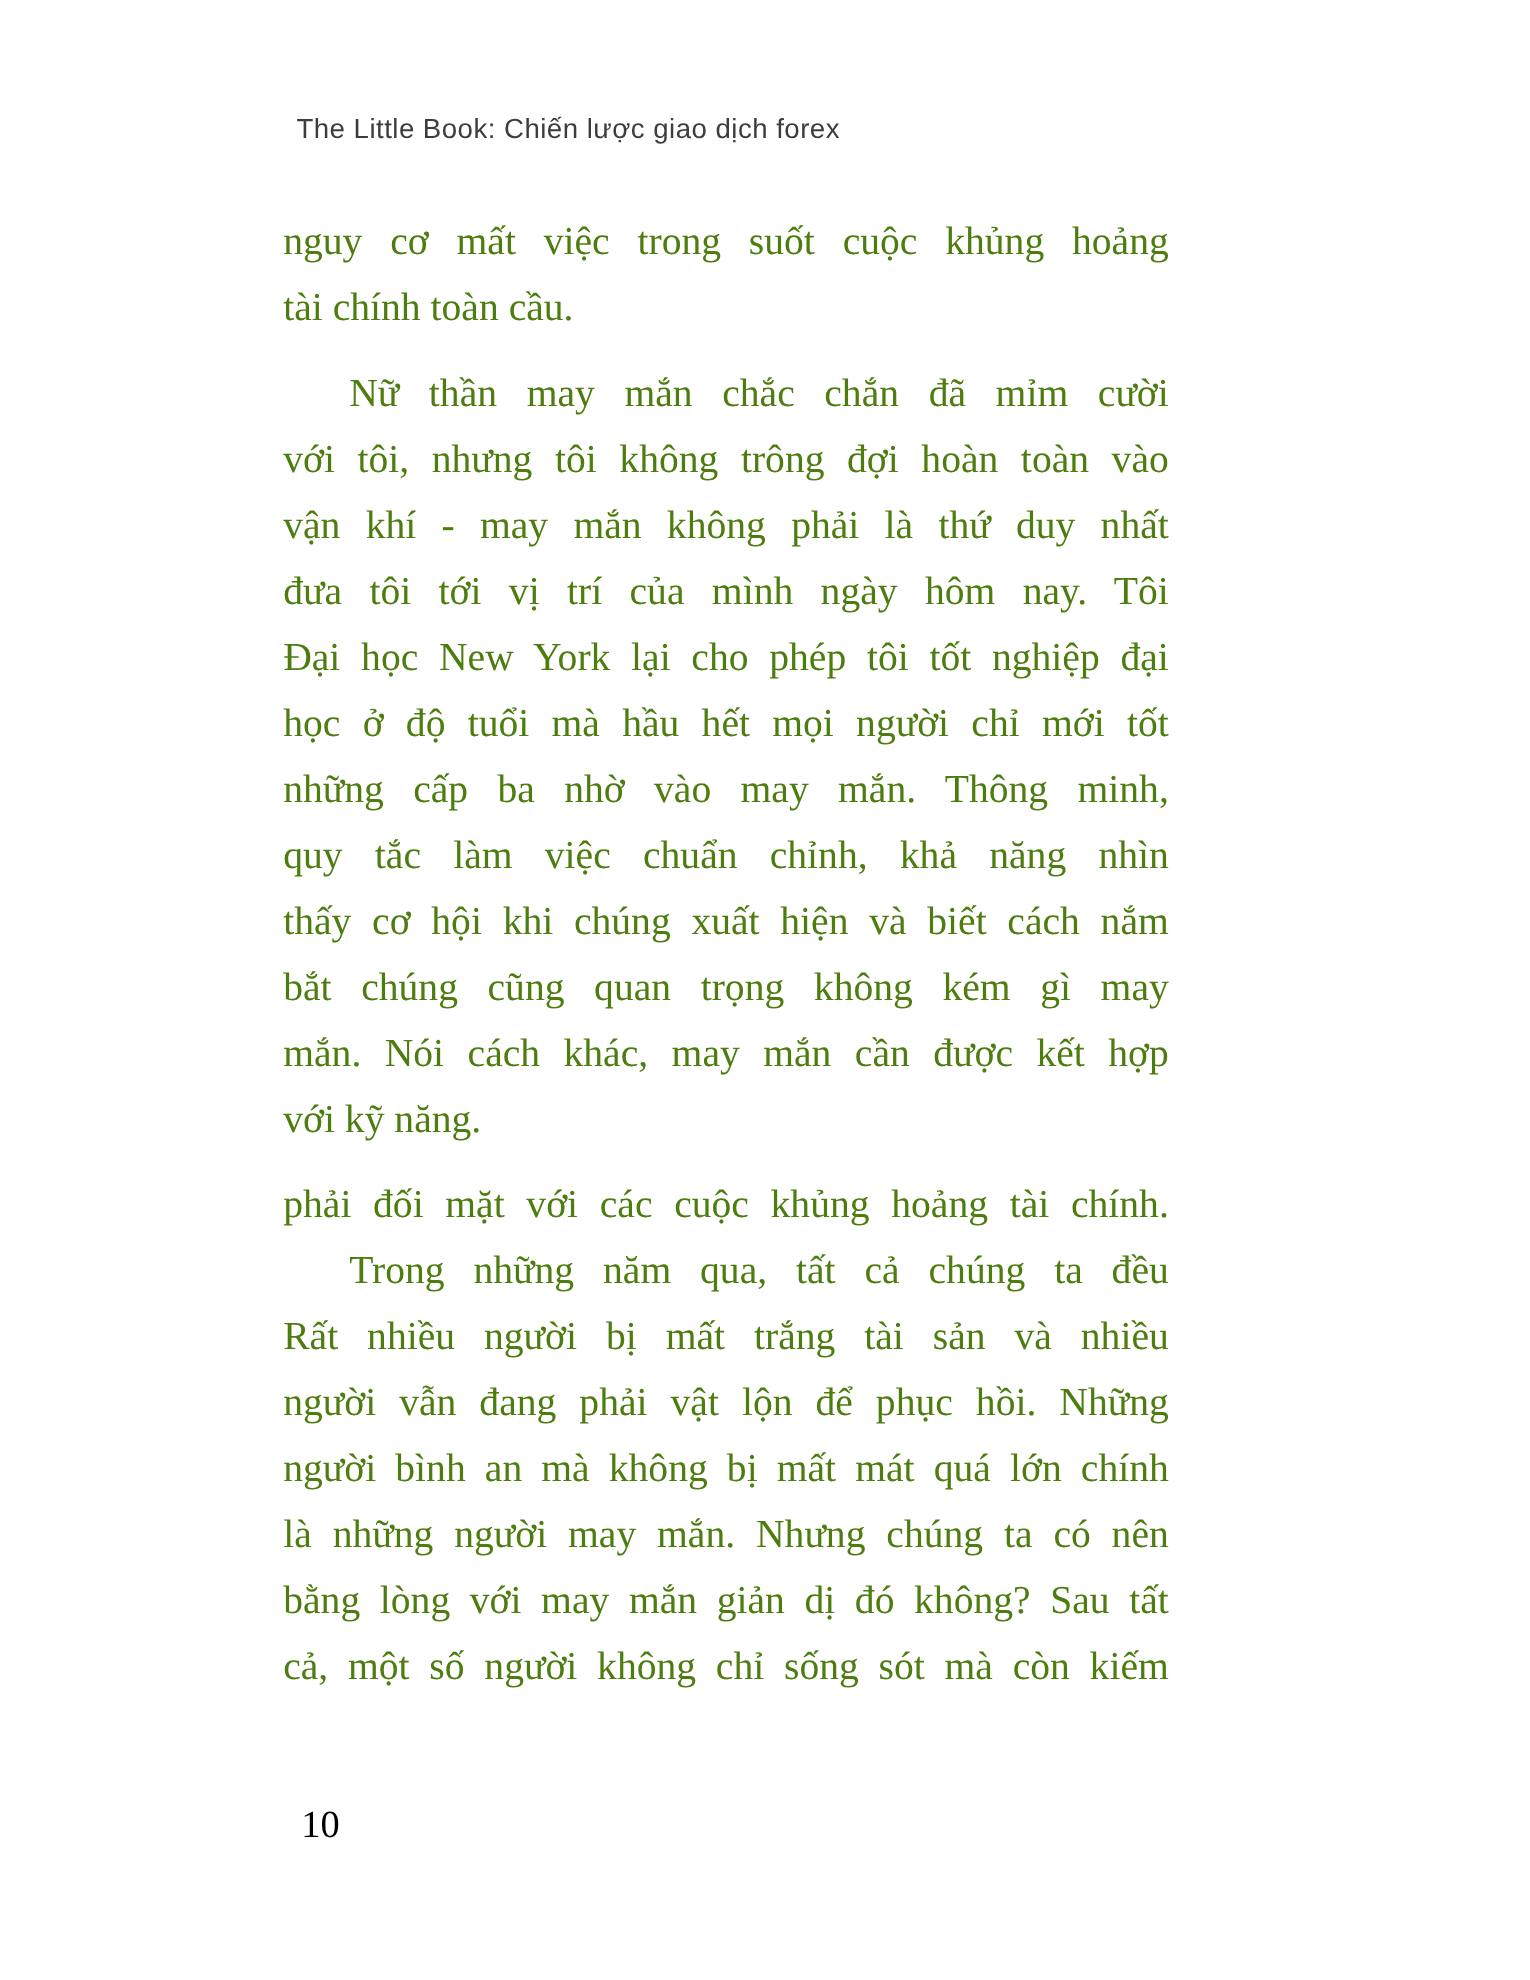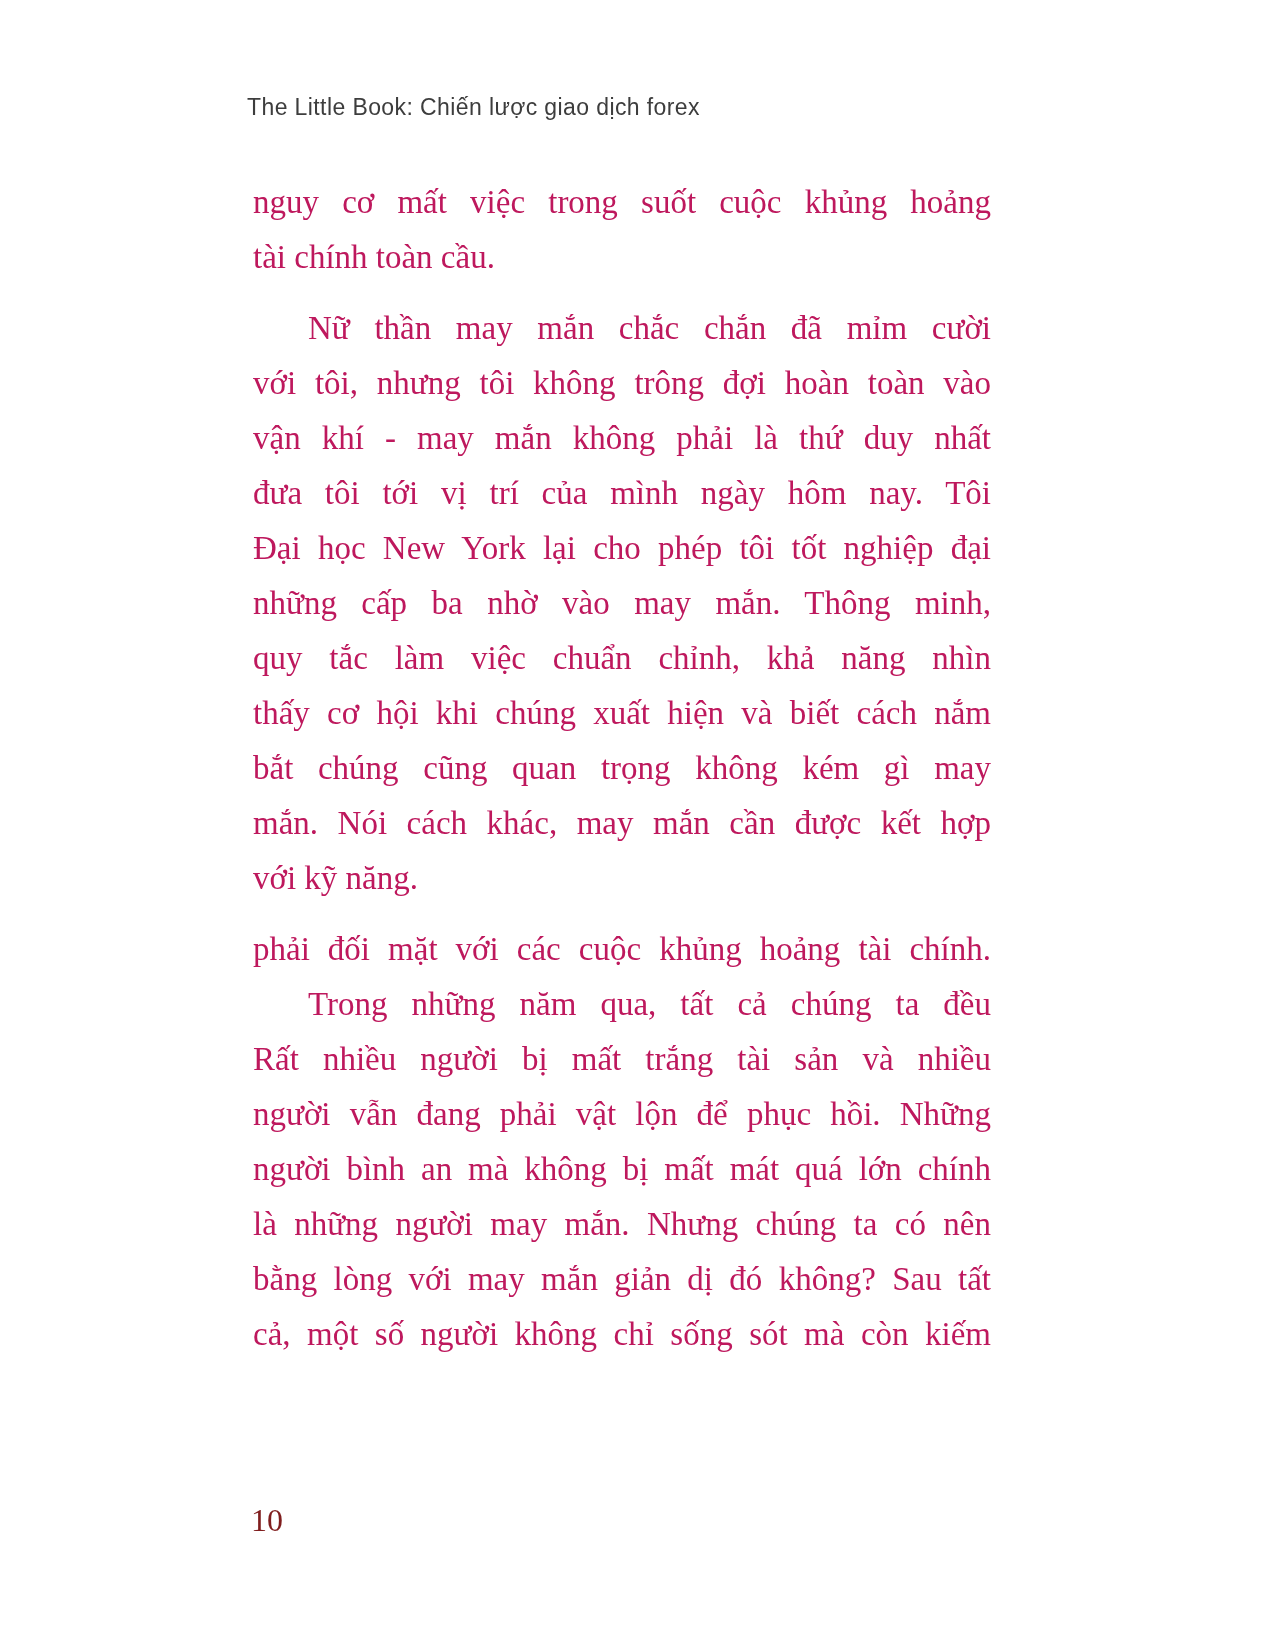--- a/index.html
+++ b/index.html
@@ -21,24 +21,24 @@
     top: 94px;
     font-family: "Liberation Sans", "DejaVu Sans", sans-serif;
     font-size: 23px;
     font-weight: 400;
     letter-spacing: 0.4px;
     color: #3d3d3d;
     white-space: nowrap;
   }
   .body-text {
     position: absolute;
-    left: 253px;
+    left: 236px;
     top: 175px;
     width: 738px;
-    color: #be185d;
+    color: #4d7c0f;
   }
   .paragraph { margin: 0; }
   .paragraph + .paragraph { margin-top: 16px; }
   .line {
     font-size: 33px;
     line-height: 55px;
     height: 55px;
     text-align: justify;
     text-align-last: justify;
     -moz-text-align-last: justify;
@@ -50,40 +50,41 @@
   }
   .line.firstline {
     text-indent: 55px;
   }
   .page-number {
     position: absolute;
     left: 251px;
     top: 1502px;
     font-size: 32px;
     line-height: 36px;
-    color: #7f1d1d;
+    color: #000000;
   }
 </style>
 </head>
 <body>
 
 <div class="page">
   <div class="running-header">The Little Book: Chiến lược giao dịch forex</div>
 
   <div class="body-text">
       <div class="paragraph">
         <div class="line">nguy cơ mất việc trong suốt cuộc khủng hoảng</div>
         <div class="line endline">tài chính toàn cầu.</div>
       </div>
       <div class="paragraph">
         <div class="line firstline">Nữ thần may mắn chắc chắn đã mỉm cười</div>
         <div class="line">với tôi, nhưng tôi không trông đợi hoàn toàn vào</div>
         <div class="line">vận khí - may mắn không phải là thứ duy nhất</div>
         <div class="line">đưa tôi tới vị trí của mình ngày hôm nay. Tôi</div>
         <div class="line">Đại học New York lại cho phép tôi tốt nghiệp đại</div>
+        <div class="line">học ở độ tuổi mà hầu hết mọi người chỉ mới tốt</div>
         <div class="line">những cấp ba nhờ vào may mắn. Thông minh,</div>
         <div class="line">quy tắc làm việc chuẩn chỉnh, khả năng nhìn</div>
         <div class="line">thấy cơ hội khi chúng xuất hiện và biết cách nắm</div>
         <div class="line">bắt chúng cũng quan trọng không kém gì may</div>
         <div class="line">mắn. Nói cách khác, may mắn cần được kết hợp</div>
         <div class="line endline">với kỹ năng.</div>
       </div>
       <div class="paragraph">
         <div class="line">phải đối mặt với các cuộc khủng hoảng tài chính.</div>
         <div class="line firstline">Trong những năm qua, tất cả chúng ta đều</div>

